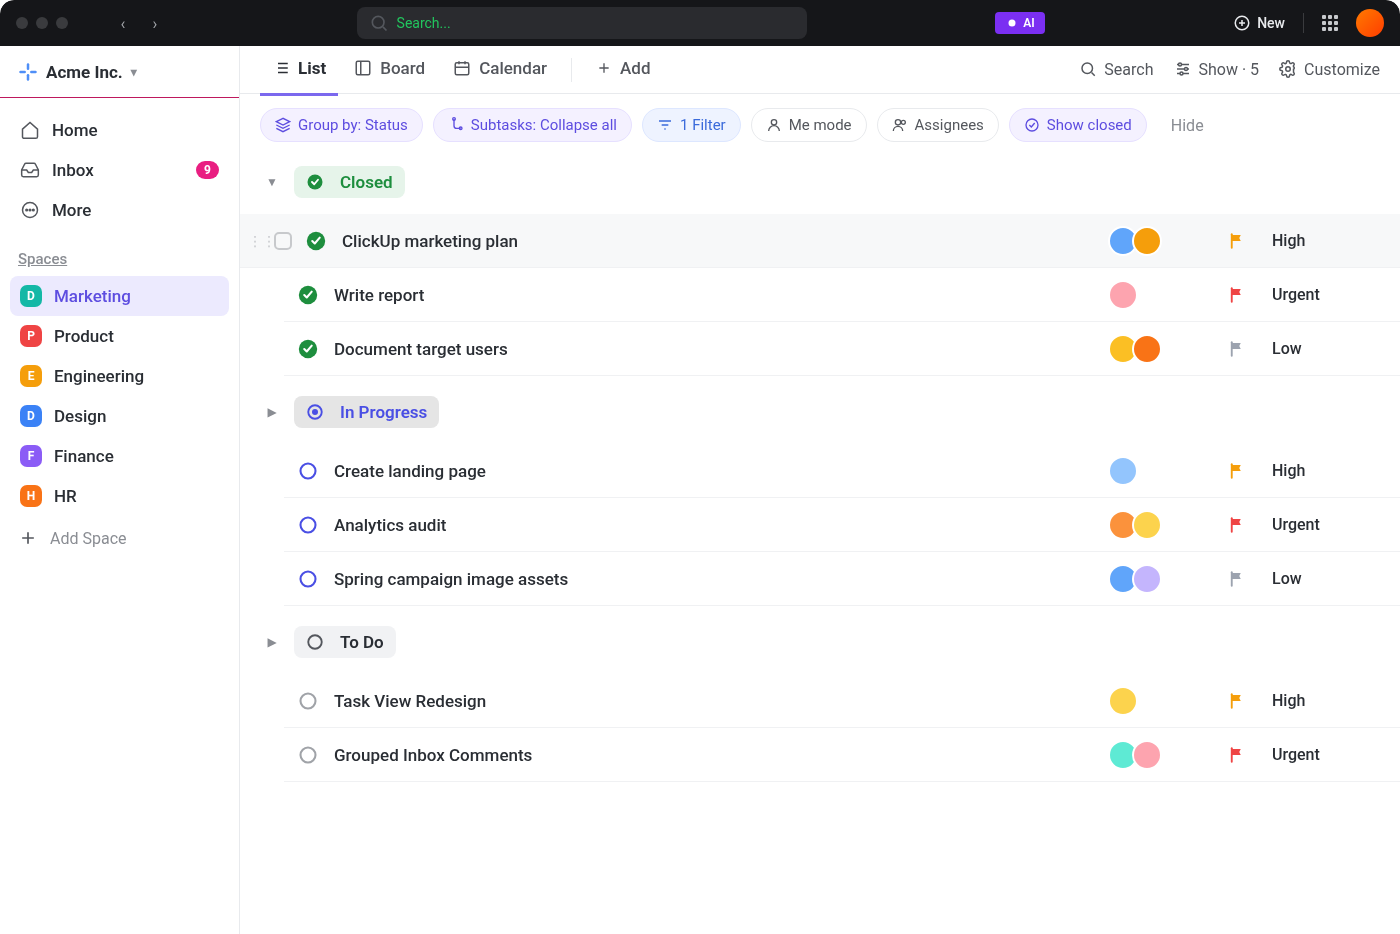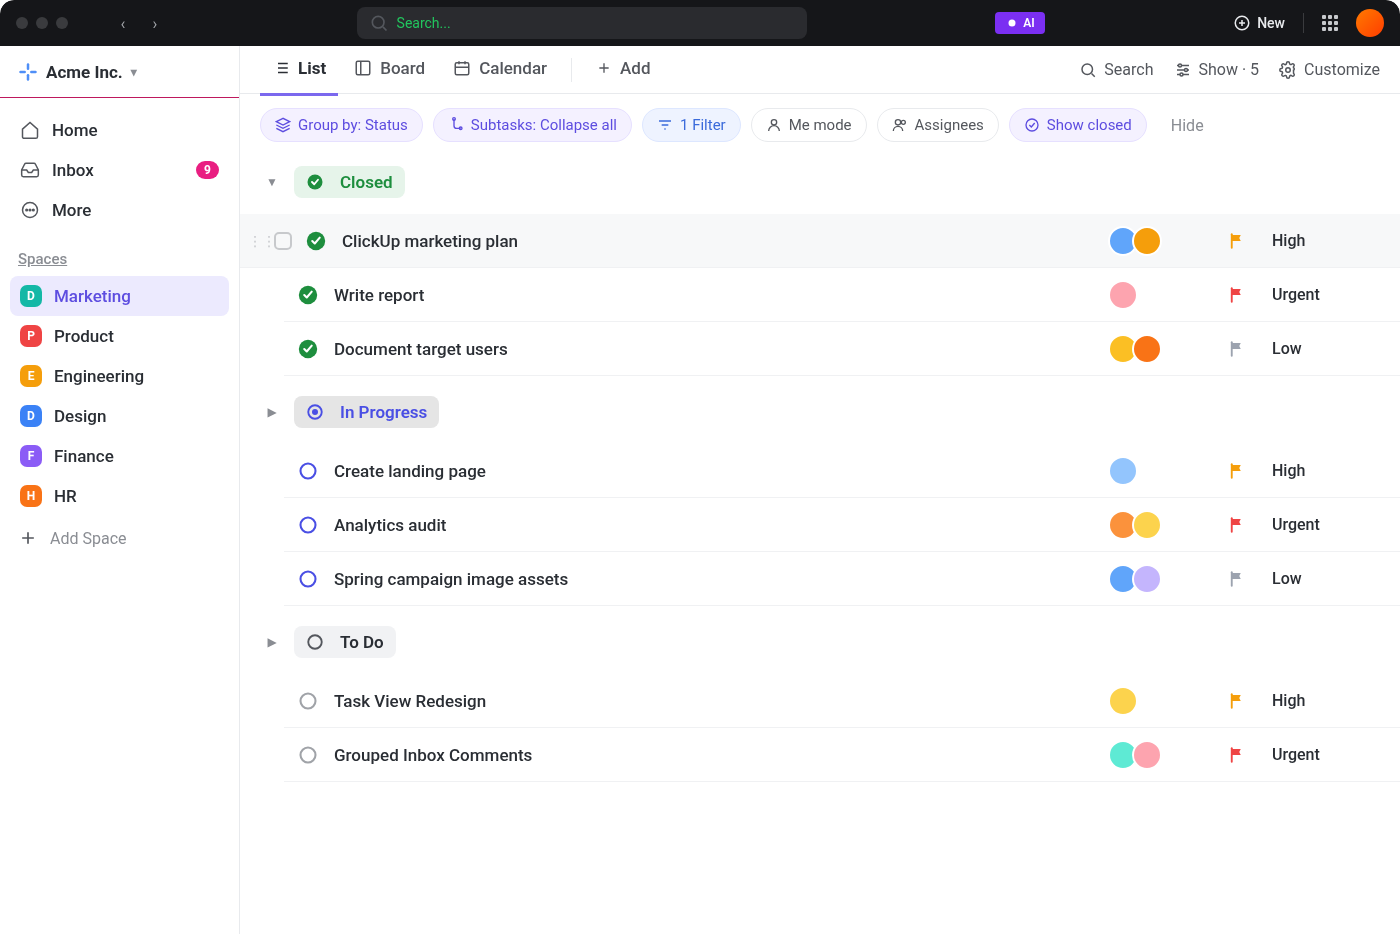--- a/index.html
+++ b/index.html
@@ -31,21 +31,21 @@
   .space-item{display:flex;align-items:center;gap:12px;padding:9px 10px;border-radius:8px;font-size:17px;font-weight:500;cursor:pointer;}
   .space-item.active{background:#eceafe;color:#5d4de0;}
   .space-badge{width:22px;height:22px;border-radius:7px;display:flex;align-items:center;justify-content:center;color:#fff;font-size:12px;font-weight:700;}
   .add-space{display:flex;align-items:center;gap:12px;padding:12px 18px;color:#8a8d93;font-size:16px;cursor:pointer;}
   .main{flex:1;display:flex;flex-direction:column;min-width:0;}
   .view-tabs{height:48px;border-bottom:1px solid #e8eaed;display:flex;align-items:center;padding:0 20px;gap:4px;}
   .vtab{display:flex;align-items:center;gap:8px;padding:0 12px;height:52px;color:#54575d;font-size:17px;font-weight:500;cursor:pointer;border-bottom:3px solid transparent;}
   .vtab.active{color:#2a2e34;font-weight:700;border-bottom-color:#7b68ee;}
   .vtab-divider{width:1px;height:24px;background:#e8eaed;margin:0 8px;}
   .view-right{margin-left:auto;display:flex;align-items:center;gap:20px;color:#54575d;font-size:16px;}
-  .view-right .item{display:flex;align-items:center;gap:7px;cursor:pointer;}
+  .view-right .item{display:flex;align-items:flex-start;gap:7px;cursor:pointer;}
   .filterbar{display:flex;align-items:center;gap:10px;padding:14px 20px;}
   .chip{display:flex;align-items:center;gap:7px;height:34px;padding:0 14px;border-radius:17px;border:1px solid #e8eaed;font-size:15px;color:#54575d;cursor:pointer;background:#fff;}
   .chip.purple{background:#f4f1ff;border-color:#e6e0ff;color:#5d4de0;}
   .chip.blue{background:#eef3ff;border-color:#dde7ff;color:#3b6bdb;}
   .hide-link{margin-left:14px;color:#8a8d93;font-size:16px;cursor:pointer;}
   .content{flex:1;overflow:auto;padding:0 0 40px 0;}
   .group{padding:4px 0 10px;}
   .group-header{display:flex;align-items:center;gap:12px;padding:6px 22px 6px 22px;}
   .caret{width:20px;height:20px;display:flex;align-items:center;justify-content:center;color:#8a8d93;font-size:12px;cursor:pointer;}
   .status-pill{display:flex;align-items:center;gap:16px;padding:6px 12px;border-radius:8px;font-size:17px;font-weight:600;}

